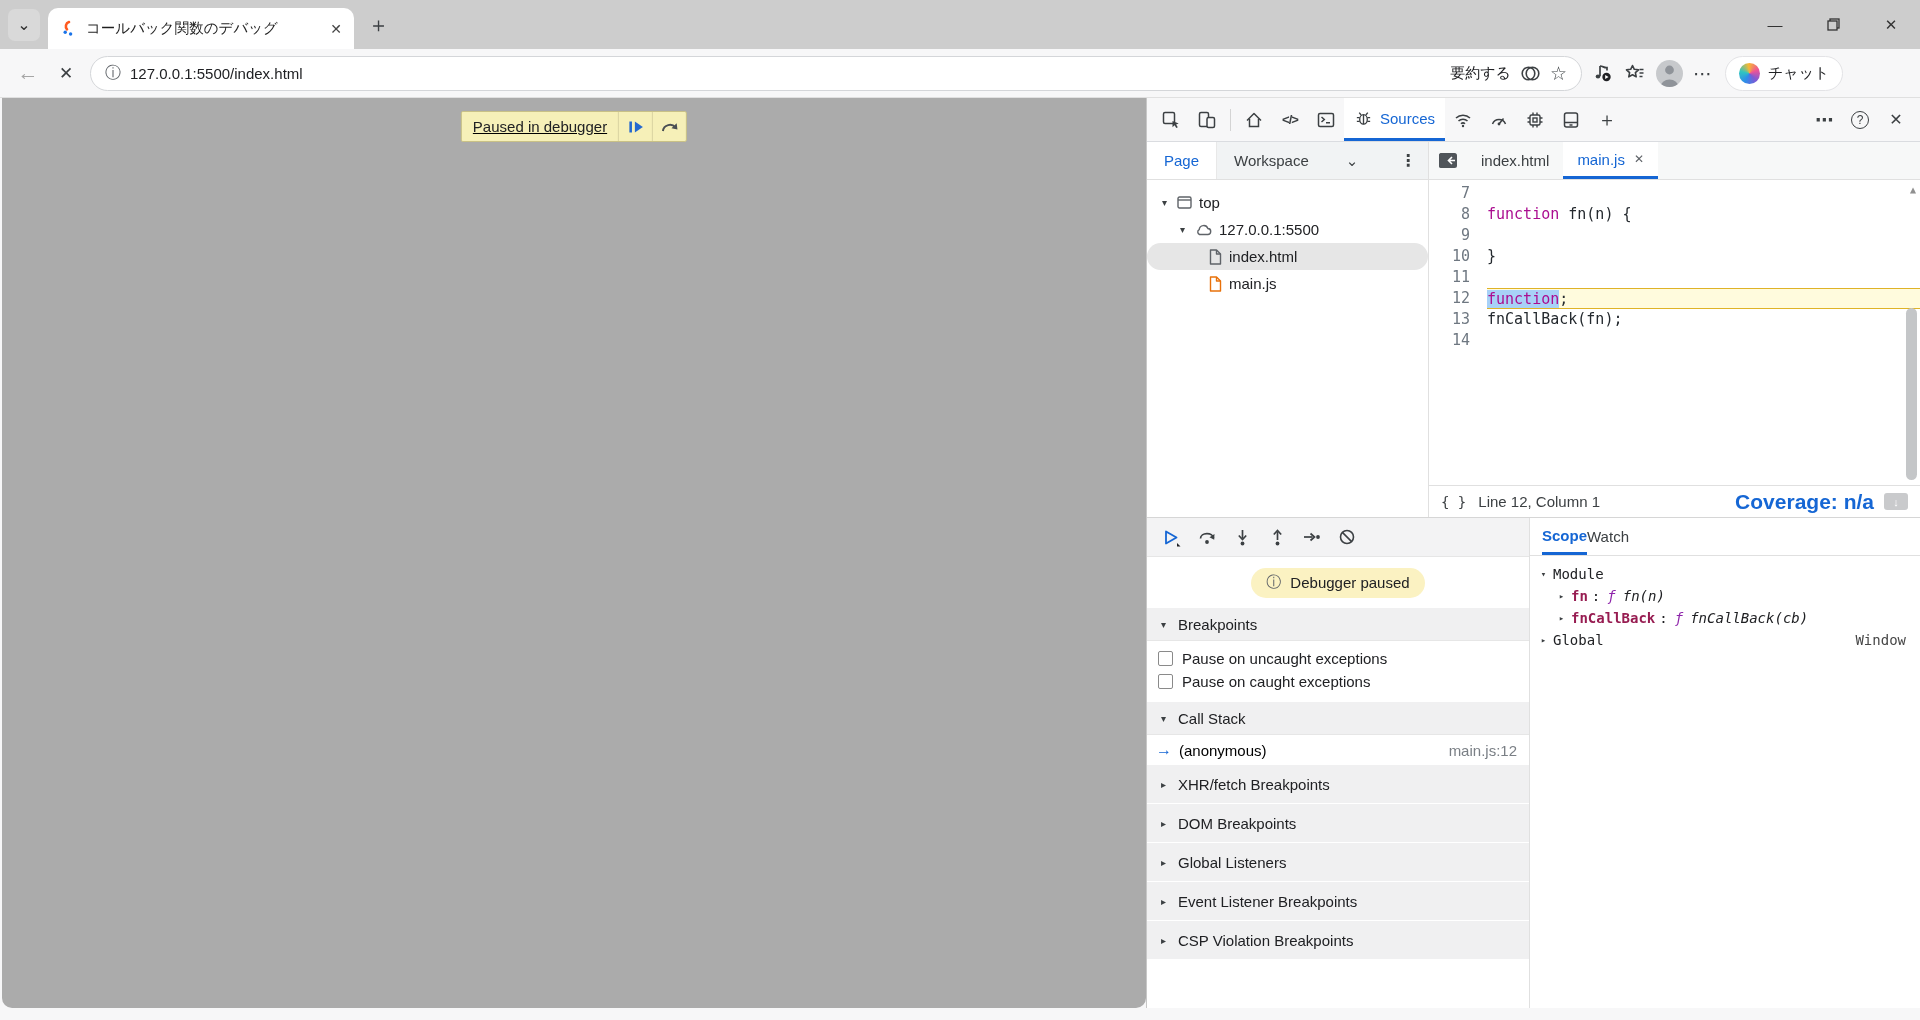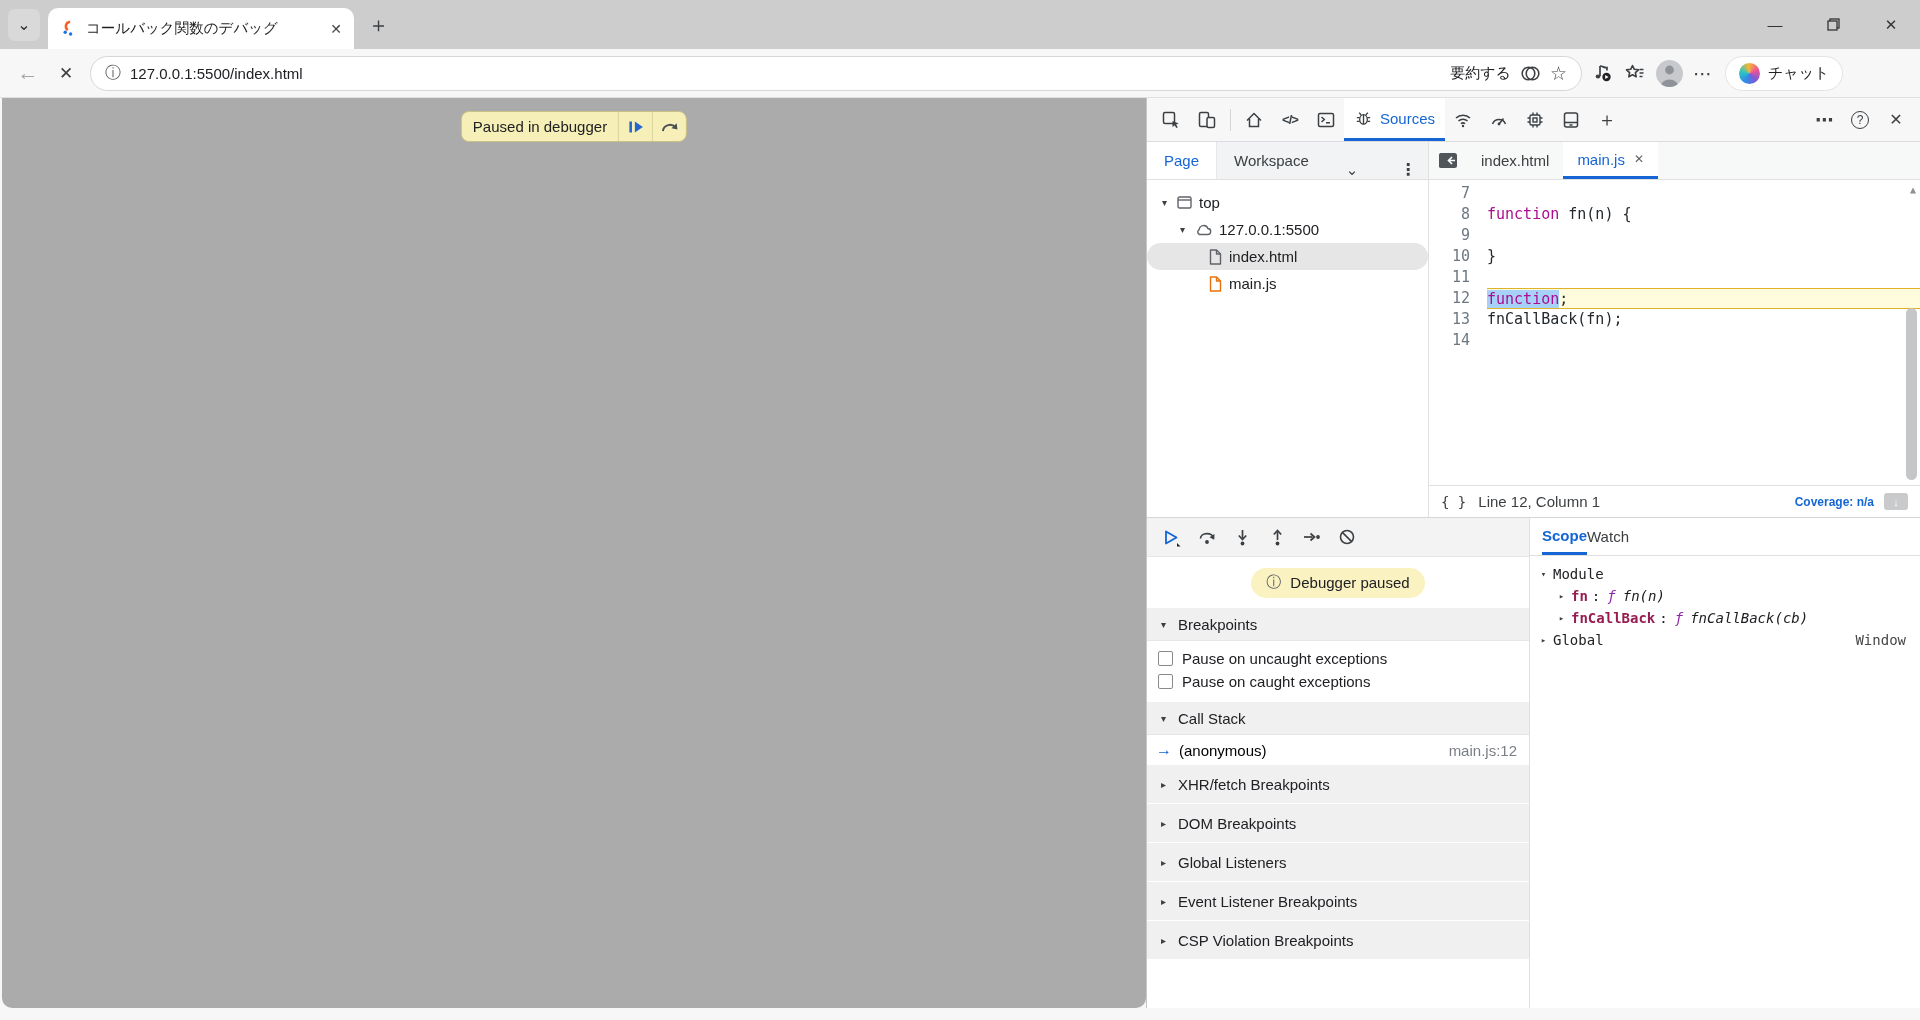--- a/index.html
+++ b/index.html
@@ -36,38 +36,38 @@
   .copilot-logo { width:21px; height:21px; border-radius:50%;
     background:conic-gradient(from 210deg,#2e8de9,#30c5c0,#f7b733,#ee5396,#7b5bd6,#2e8de9); }
   .chat-label { font-size:15px; color:#202124; }
 
   
   .content { height:910px; display:flex; background:#f7f7f8; }
   .bottom-strip { height:12px; background:#f7f7f8; }
 
   .page-area { width:1144px; margin-left:2px; background:#ababab; border-radius:0 0 10px 10px; position:relative; }
   .paused-banner { position:absolute; top:13px; left:50%; transform:translateX(-50%); height:31px;
-    background:#f6f0b8; border:1px solid #c9c186; border-radius:8px; display:flex; align-items:center; }
+    background:#f6f0b8; border:1px solid #c9c186; border-radius:2px; display:flex; align-items:center;text-decoration:underline; }
   .pb-label { padding:0 11px; font-size:15px; color:#202124; white-space:nowrap; }
   .pb-btn { width:34px; height:100%; display:flex; align-items:center; justify-content:center; border-left:1px solid #d9d3a2; }
 
   
   .devtools { flex:1; background:#fff; border-left:1px solid #c7c7c7; display:flex; flex-direction:column; }
 
   .dt-tabbar { height:44px; background:#f7f7f8; border-bottom:1px solid #dadce0; display:flex; align-items:center; padding:0 6px; }
   .dt-tab { width:36px; height:43px; display:flex; align-items:center; justify-content:center; color:#3c4043; }
   .dt-tab.active { width:auto; padding:0 10px; background:#fff; border-bottom:3px solid #1566d4; color:#1566d4; gap:7px; font-size:15px; }
   .dt-sep { width:1px; height:22px; background:#d4d4d4; margin:0 5px; }
   .dt-right { margin-left:auto; display:flex; align-items:center; }
   .glyph-icon { font-size:13px; font-weight:bold; color:#3c4043; letter-spacing:-1px; }
   .help-circle { width:18px; height:18px; border:1.5px solid #3c4043; border-radius:50%; font-size:12px; display:flex; align-items:center; justify-content:center; }
 
   .dt-top { height:375px; display:flex; }
   .dt-nav { width:282px; border-right:1px solid #e0e0e0; display:flex; flex-direction:column; }
-  .nav-tabs { height:38px; background:#f1f3f4; border-bottom:1px solid #e0e0e0; display:flex; align-items:flex-end; }
+  .nav-tabs { height:38px; background:#f1f3f4; border-bottom:1px solid #e0e0e0; display:flex; align-items:center; }
   .nav-tab { height:100%; display:flex; align-items:center; padding:0 17px; font-size:15px; color:#3c4043; }
   .nav-tab.active { background:#fff; color:#1566d4; border-right:1px solid #e8e8e8; }
   .nav-tabs-chevron { margin-left:20px; color:#3c4043; font-size:15px; }
   .nav-tabs-kebab { margin-left:auto; margin-right:12px; color:#3c4043; font-size:16px; font-weight:bold; }
   .nav-tree { padding-top:9px; font-size:15px; color:#202124; }
   .tree-row { height:27px; display:flex; align-items:center; gap:7px; }
   .tree-row.selected { background:#e6e6e6; border-radius:15px; }
   .caret { font-size:10px; color:#3c4043; width:11px; text-align:center; }
   .tree-label { white-space:nowrap; }
 
@@ -87,21 +87,21 @@
   .tok.kw { color:#ab0d90; }
   .tok.num { color:#1c00cf; }
   .tok.sel { background:#a8d1f7; }
   .scroll-up { position:absolute; top:4px; right:4px; color:#909090; font-size:10px; }
   .scroll-thumb { position:absolute; top:128px; right:3px; width:11px; height:172px; background:#c4c6c8; border-radius:6px; }
 
   .status-bar { height:32px; border-top:1px solid #e0e0e0; display:flex; align-items:center; padding:0 12px; gap:12px; font-size:15px; }
   .braces-btn { font-family:"DejaVu Sans Mono","Liberation Mono",monospace; font-size:14px; color:#3c4043; }
   .cursor-pos { color:#3c4043; }
   .status-right { margin-left:auto; display:flex; align-items:center; gap:10px; }
-  .coverage-link { color:#1566d4; font-weight:bold; font-size:12px; }
+  .coverage-link { color:#1566d4; font-weight:bold; font-size:21px; }
   .cov-icon { width:24px; height:17px; background:#c9cacc; border-radius:3px; color:#fff; font-size:11px; display:flex; align-items:center; justify-content:center; }
 
   .dt-bottom { flex:1; border-top:1px solid #d6d6d6; display:flex; }
   .dbg-left { width:383px; border-right:1px solid #e0e0e0; display:flex; flex-direction:column; }
   .dbg-controls { height:39px; background:#f3f3f4; border-bottom:1px solid #e6e6e6; display:flex; align-items:center; padding-left:10px; gap:5px; }
   .dbg-btn { width:30px; height:30px; display:flex; align-items:center; justify-content:center; }
   .badge-row { height:51px; display:flex; align-items:center; justify-content:center; background:#fff; }
   .paused-badge { background:#fbf2c2; border-radius:15px; height:30px; padding:0 15px; display:flex; align-items:center; gap:9px; font-size:15px; color:#202124; }
   .badge-info { color:#5f6368; font-size:15px; }
   .sec-header { height:33px; background:#f0f0f1; border-bottom:1px solid #e6e6e6; display:flex; align-items:center; padding:0 11px; gap:9px; font-size:15px; color:#202124; }

